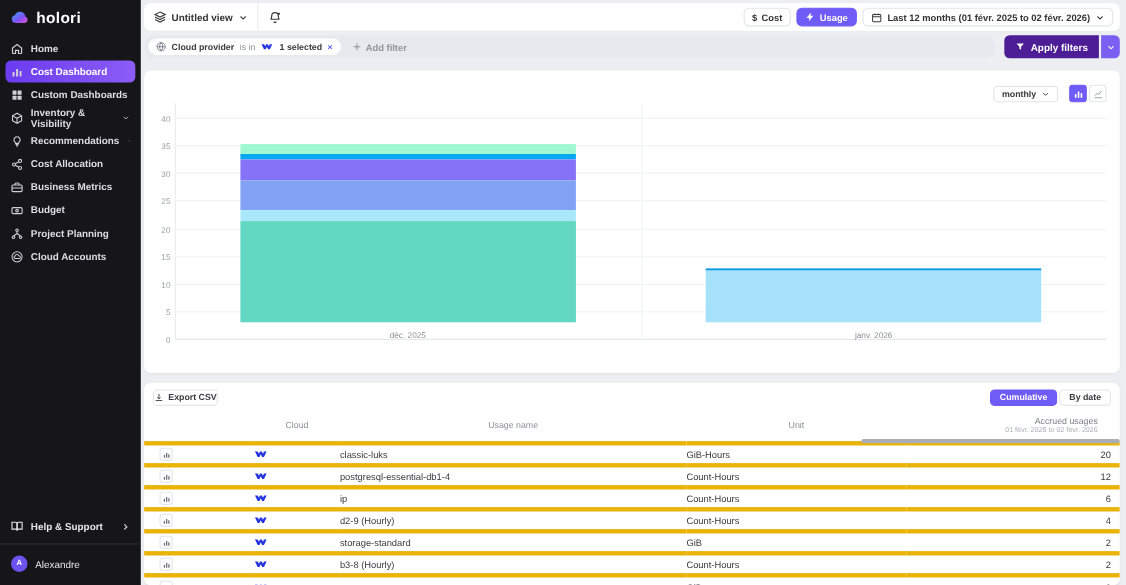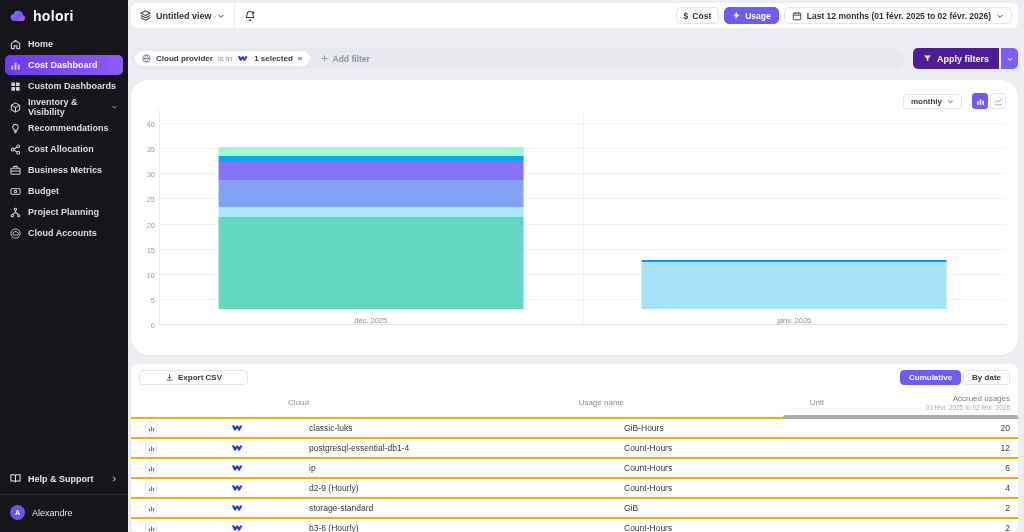--- a/index.html
+++ b/index.html
@@ -30,66 +30,66 @@
 
   .topbar { background:#fff; border-radius:6px; height:25px; display:flex; align-items:center; justify-content:space-between; padding:0 6px 0 0; }
   .tb-left { display:flex; align-items:stretch; height:100%; }
   .view-btn { display:flex; align-items:center; gap:5px; padding:0 9px; font-size:9px; font-weight:600; color:#333; border-right:1px solid #ececf0; cursor:pointer; }
   .bell-btn { display:flex; align-items:center; padding:0 9px; cursor:pointer; color:#3a3a40; }
   .tb-right { display:flex; align-items:center; gap:5px; }
   .pill-btn { display:flex; align-items:center; gap:4px; height:17px; padding:0 7px; border:1px solid #e3e5e9; border-radius:5px; font-size:8.5px; font-weight:600; color:#333; background:#fff; cursor:pointer; }
   .pill-btn.purple { background:#6f5bf5; border-color:#6f5bf5; color:#fff; }
   .date-btn { display:flex; align-items:center; gap:5px; height:17px; padding:0 7px; border:1px solid #e3e5e9; border-radius:5px; font-size:8.5px; font-weight:600; color:#333; background:#fff; cursor:pointer; }
 
-  .filterbar { display:flex; align-items:stretch; gap:8px; margin-top:20px; height:21px; }
+  .filterbar { display:flex; align-items:stretch; gap:8px; margin-top:4px; height:21px; }
   .filter-track { flex:1; background:#e7e9ee; border-radius:10px; display:flex; align-items:center; gap:10px; padding:0 4px; }
   .chip { background:#fff; border-radius:8px; height:15px; display:flex; align-items:center; gap:5px; padding:0 7px; font-size:8px; }
   .chip .field { font-weight:700; color:#3a3a40; }
   .chip .op { color:#8a8f98; }
   .chip .val { color:#3a3a40; font-weight:600; }
   .chip .x { color:#5b5ef0; font-size:8px; font-weight:700; cursor:pointer; }
   .add-filter { display:flex; align-items:center; gap:4px; color:#8f949c; font-size:8.5px; font-weight:600; cursor:pointer; }
   .apply-split { display:flex; gap:2px; }
   .apply-main { background:#4c1d95; color:#fff; border-radius:5px 0 0 5px; display:flex; align-items:center; gap:5px; padding:0 10px; font-size:9px; font-weight:600; cursor:pointer; }
   .apply-chev { background:#7a5ff2; color:#fff; border-radius:0 5px 5px 0; width:17px; display:flex; align-items:center; justify-content:center; cursor:pointer; }
 
   
-  .chart-card { position:relative; background:#fff; border-radius:17px; margin-top:11px; height:275px; box-shadow:0 1px 2px rgba(20,20,40,.05); }
+  .chart-card { position:relative; background:#fff; border-radius:6px; margin-top:11px; height:275px; box-shadow:0 1px 2px rgba(20,20,40,.05); }
   .chart-controls { position:absolute; top:13px; right:12px; display:flex; align-items:center; gap:10px; z-index:3; }
   .granularity-btn { display:flex; align-items:center; gap:5px; border:1px solid #e3e5e9; border-radius:4px; padding:2px 7px; font-size:8px; font-weight:600; color:#3a3a40; cursor:pointer; }
   .ct-toggle { display:flex; gap:2px; }
   .ct-btn { width:16px; height:16px; border-radius:3px; border:1px solid #e3e5e9; background:#fff; color:#9aa0a8; display:flex; align-items:center; justify-content:center; cursor:pointer; }
   .ct-btn.active { background:#6f5bf5; border-color:#6f5bf5; color:#fff; }
 
   .chart-plot { position:absolute; left:28px; right:12px; top:44px; bottom:30px; }
   .gridline { position:absolute; left:0; right:0; height:1px; background:#f1f2f4; }
   .gridline.axisline { background:#e2e4e8; }
   .vgrid { position:absolute; top:-14px; bottom:0; left:50%; width:1px; background:#f1f2f4; }
   .yaxisline { position:absolute; top:-14px; bottom:0; left:0; width:1px; background:#ececf0; }
   .ytick { position:absolute; left:-22px; width:18px; text-align:right; font-size:7.5px; color:#9aa0a8; transform:translateY(50%); }
   .slot { position:absolute; top:0; bottom:16px; }
   .bar { position:absolute; left:50%; transform:translateX(-50%); width:72%; bottom:0; top:0; display:flex; flex-direction:column-reverse; }
   .seg { width:100%; }
   .xtick { position:absolute; bottom:-16px; width:100%; text-align:center; font-size:7.5px; color:#8a8f98; }
 
   
   .table-card { position:relative; background:#fff; border-radius:6px; margin-top:9px; flex:1; box-shadow:0 1px 2px rgba(20,20,40,.05); overflow:hidden; }
   .table-toolbar { display:flex; align-items:center; justify-content:space-between; padding:6px 8px 5px 8px; }
-  .export-btn { display:flex; align-items:center; gap:4px; border:1px solid #e3e5e9; border-radius:4px; padding:2px 25px; font-size:8px; font-weight:600; color:#3a3a40; cursor:pointer; background:#fff; }
+  .export-btn { display:flex; align-items:center; gap:4px; border:1px solid #e3e5e9; border-radius:4px; padding:2px 0; font-size:8px; font-weight:600; color:#3a3a40; cursor:pointer; background:#fff; }
   .view-toggle { display:flex; gap:2px; }
   .vt-btn { border-radius:4px; padding:2px 8px; font-size:8px; font-weight:600; cursor:pointer; border:1px solid #e3e5e9; background:#fff; color:#3a3a40; }
   .vt-btn.active { background:#6f5bf5; border-color:#6f5bf5; color:#fff; }
 
   table { width:100%; border-collapse:collapse; table-layout:fixed; }
-  thead th { font-size:8px; font-weight:400; color:#8a8f98; text-align:right; padding:4px 0 6px 0; }
-  th.acc { text-align:right; padding-right:8px; }
+  thead th { font-size:8px; font-weight:400; color:#8a8f98; text-align:center; padding:4px 0 6px 0; }
+  th.acc { text-align:right; padding-right:20px; }
   th.acc .acc-main { font-size:8px; color:#7a7f88; }
   th.acc .acc-sub { font-size:6.5px; color:#a8adb5; margin-top:1px; }
   .hscrollbar { position:absolute; top:51px; right:0; width:235px; height:4px; background:#a9aeb6; border-radius:2px; }
-  tbody td { border-top:2px solid #eab308; height:20px; font-size:8.5px; color:#3a3a40; padding:0; }
+  tbody td { border-top:4px solid #eab308; height:20px; font-size:8.5px; color:#3a3a40; padding:0; }
   td.num { text-align:right; padding-right:8px; }
   .row-chart-btn { width:12px; height:12px; margin-left:14px; border:1px solid #e3e5e9; border-radius:3px; background:#fff; display:flex; align-items:center; justify-content:center; color:#6b7280; cursor:pointer; }
   .ovh { color:#2433e0; }
 </style>
 </head>
 <body>
 
 <aside class="sidebar">
   <div class="logo-row">
     <svg width="17" height="12" viewBox="0 0 24 16">

